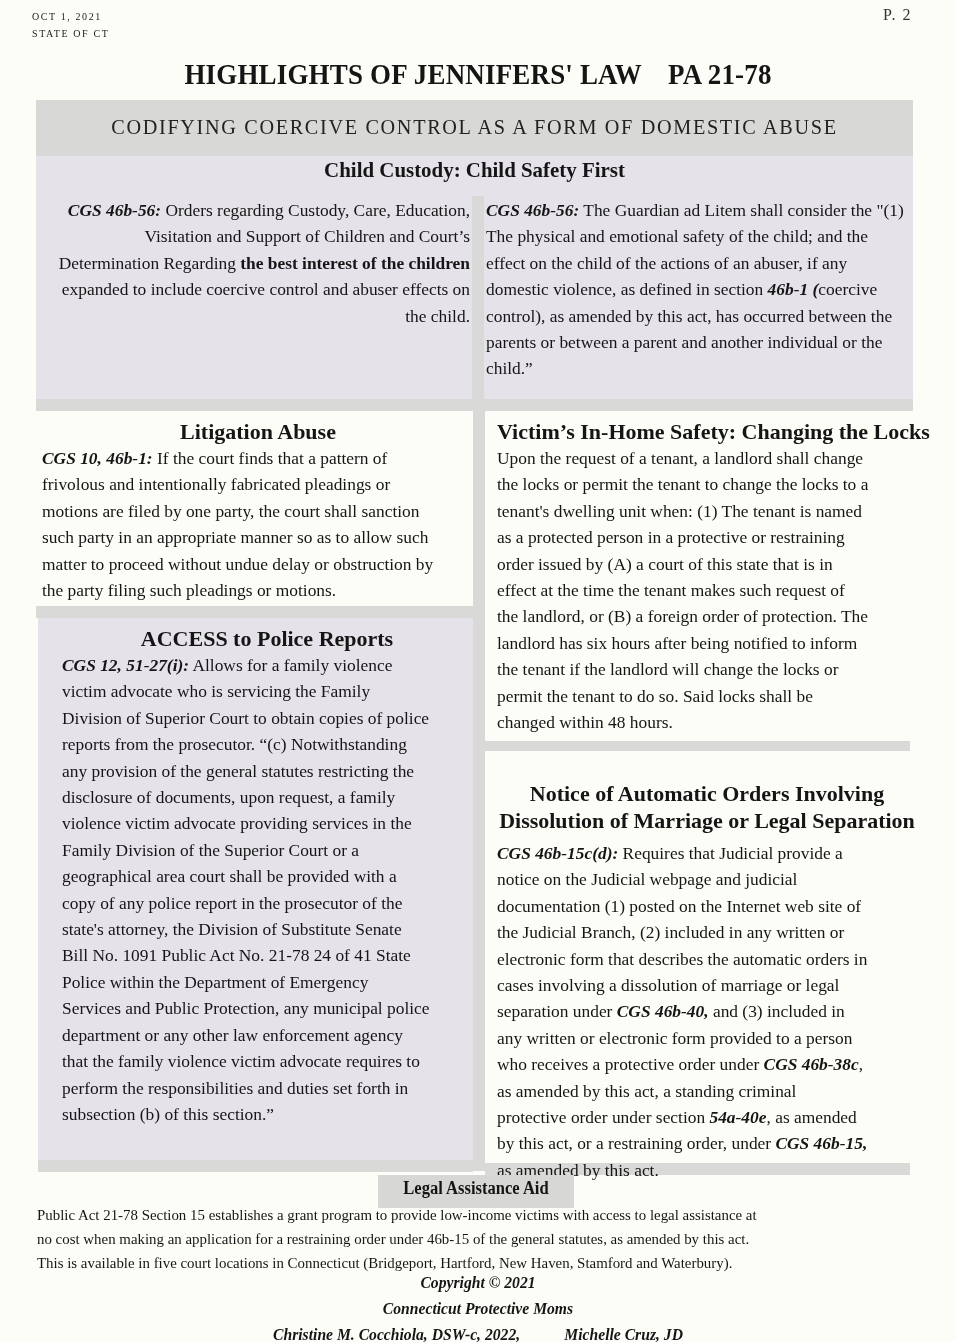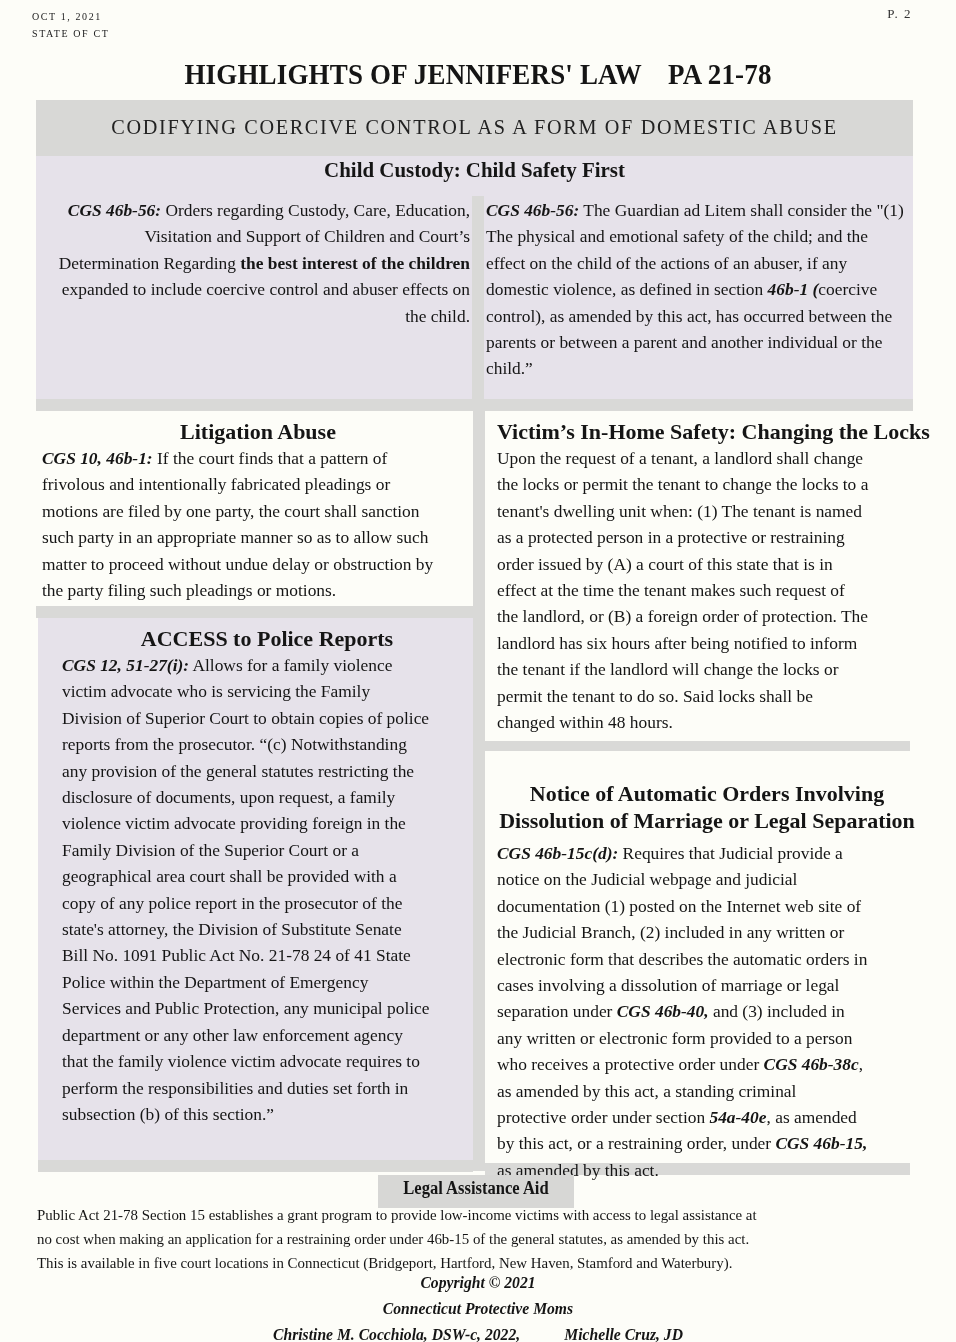--- a/index.html
+++ b/index.html
@@ -11,21 +11,21 @@
     position: relative;
   }
   .abs { position: absolute; }
   .meta {
     left: 32px; top: 8px;
     font-size: 10px; letter-spacing: 1.6px; line-height: 17px;
     color: #222;
   }
   .page-no {
     right: 44px; top: 6px;
-    font-size: 13px; letter-spacing: 1.5px; color: #333;
+    font-size: 16px; letter-spacing: 1.5px; color: #333;
   }
   .title {
     left: 0; width: 956px; top: 58px; text-align: center;
     font-size: 29px; font-weight: bold; letter-spacing: 0.2px;
     transform: scaleX(0.93);
   }
   .title .gap { display: inline-block; width: 28px; }
   .band {
     left: 36px; width: 877px; top: 100px; height: 56px;
     background: #d8d8d6;
@@ -167,21 +167,21 @@
 <div class="abs police-box lav"></div>
 <div class="abs police-shadow gray"></div>
 <div class="abs para police-text">
   <div class="box-title">ACCESS to Police Reports</div>
   <div><span class="cite">CGS 12, 51-27(i):</span><span> Allows for a family violence</span></div>
   <div>victim advocate who is servicing the Family</div>
   <div>Division of Superior Court to obtain copies of police</div>
   <div>reports from the prosecutor. “(c) Notwithstanding</div>
   <div>any provision of the general statutes restricting the</div>
   <div>disclosure of documents, upon request, a family</div>
-  <div>violence victim advocate providing foreign in the</div>
+  <div>violence victim advocate providing services in the</div>
   <div>Family Division of the Superior Court or a</div>
   <div>geographical area court shall be provided with a</div>
   <div>copy of any police report in the prosecutor of the</div>
   <div>state's attorney, the Division of Substitute Senate</div>
   <div>Bill No. 1091 Public Act No. 21-78 24 of 41 State</div>
   <div>Police within the Department of Emergency</div>
   <div>Services and Public Protection, any municipal police</div>
   <div>department or any other law enforcement agency</div>
   <div>that the family violence victim advocate requires to</div>
   <div>perform the responsibilities and duties set forth in</div>

